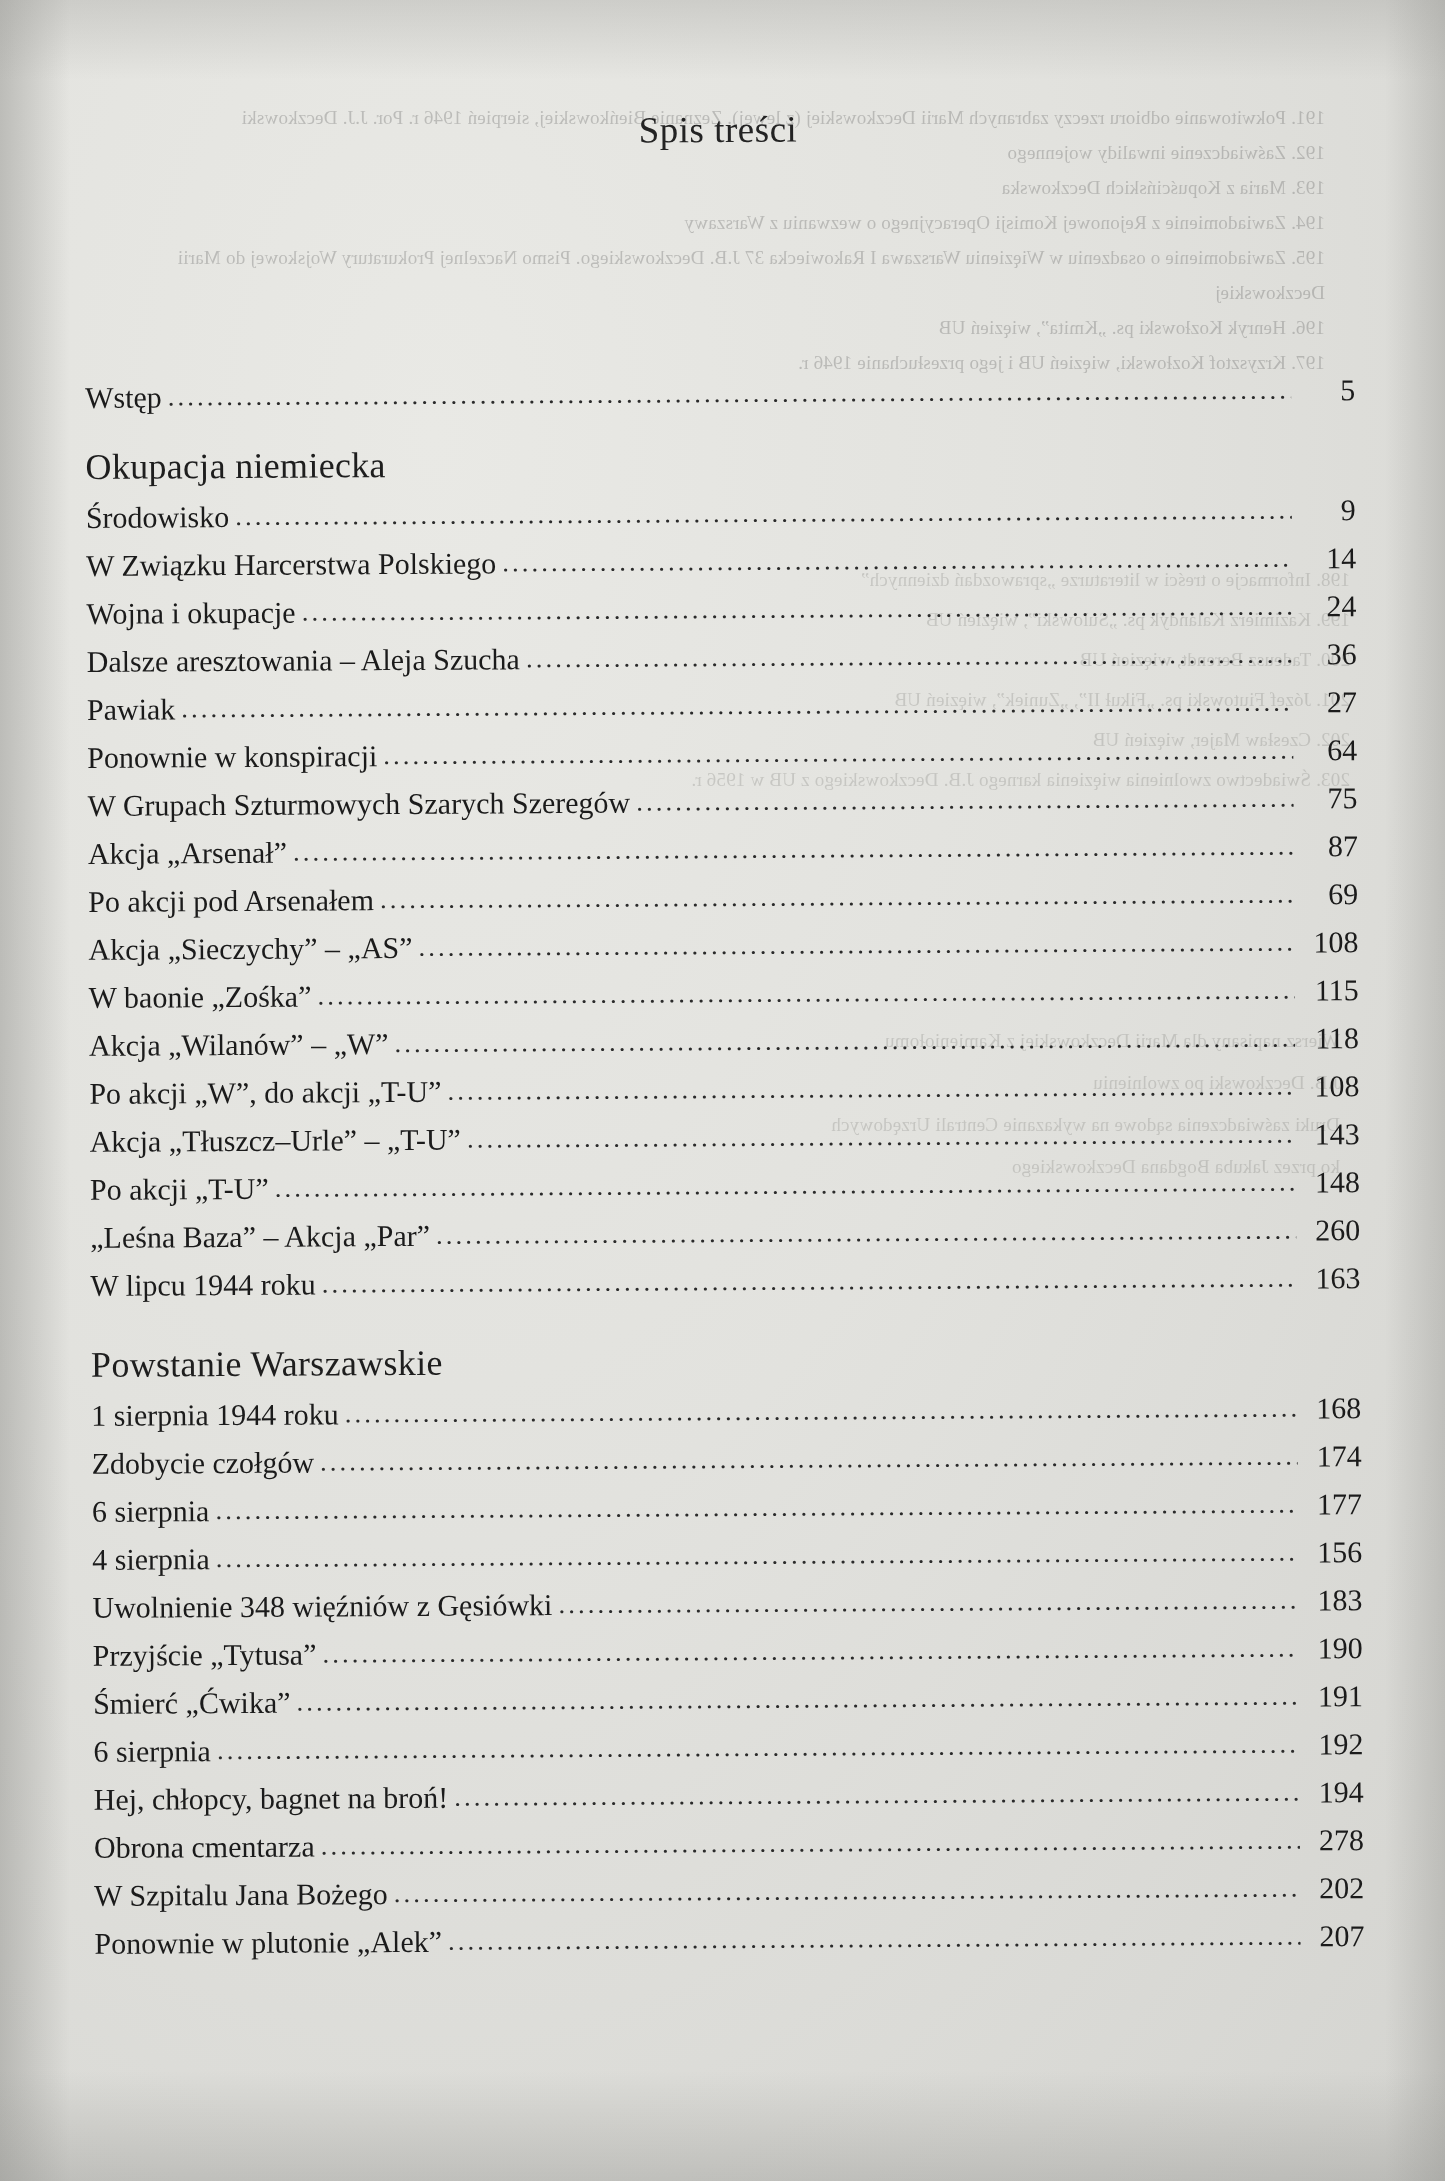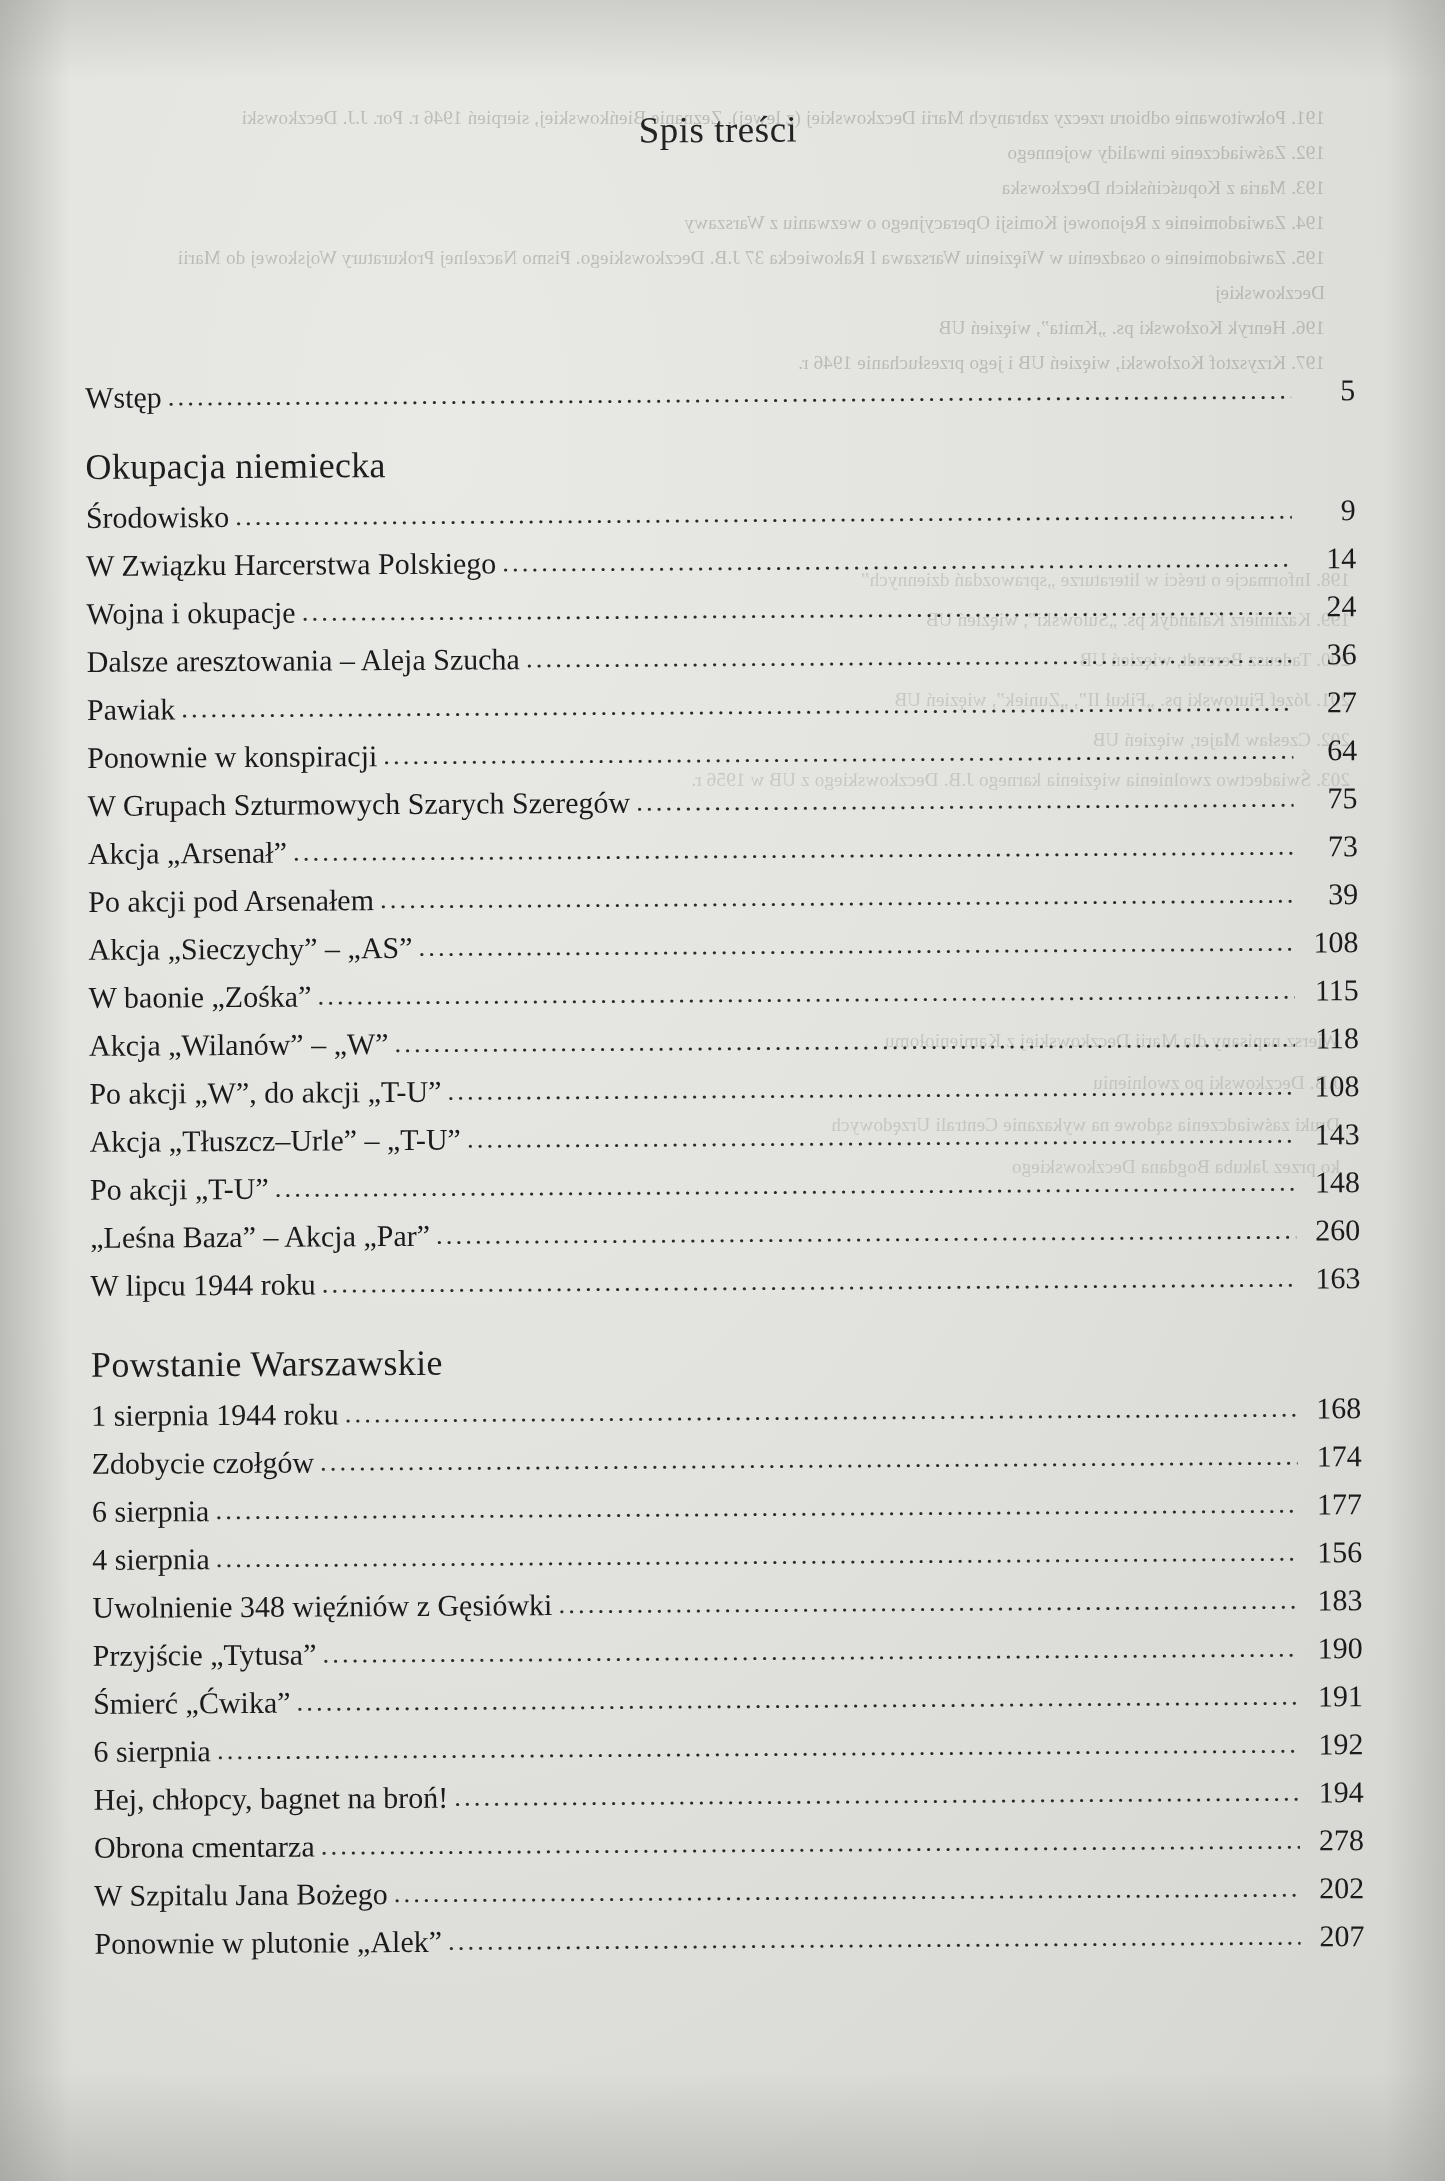--- a/index.html
+++ b/index.html
@@ -217,26 +217,26 @@
         <span class="page-no">64</span>
       </div>
       <div class="entry">
         <span class="label">W Grupach Szturmowych Szarych Szeregów</span>
         <span class="leader"></span>
         <span class="page-no">75</span>
       </div>
       <div class="entry">
         <span class="label">Akcja „Arsenał”</span>
         <span class="leader"></span>
-        <span class="page-no">73</span>
+        <span class="page-no">87</span>
       </div>
       <div class="entry">
         <span class="label">Po akcji pod Arsenałem</span>
         <span class="leader"></span>
-        <span class="page-no">39</span>
+        <span class="page-no">69</span>
       </div>
       <div class="entry">
         <span class="label">Akcja „Sieczychy” – „AS”</span>
         <span class="leader"></span>
         <span class="page-no">108</span>
       </div>
       <div class="entry">
         <span class="label">W baonie „Zośka”</span>
         <span class="leader"></span>
         <span class="page-no">115</span>

